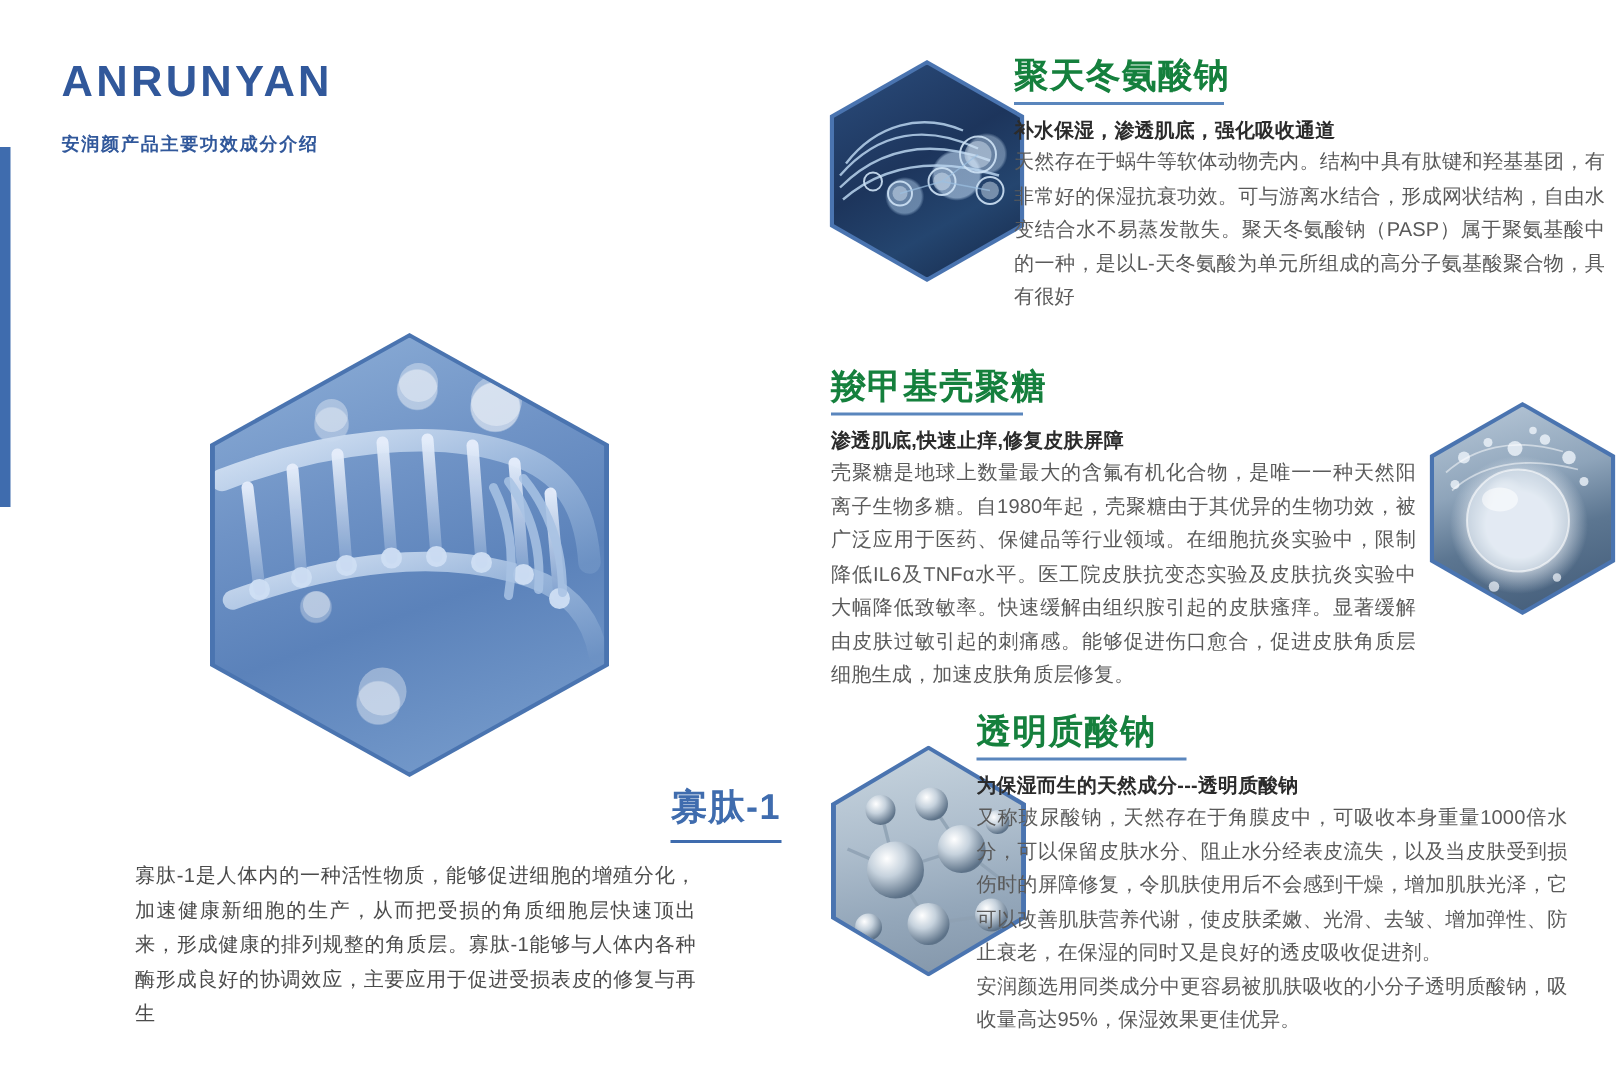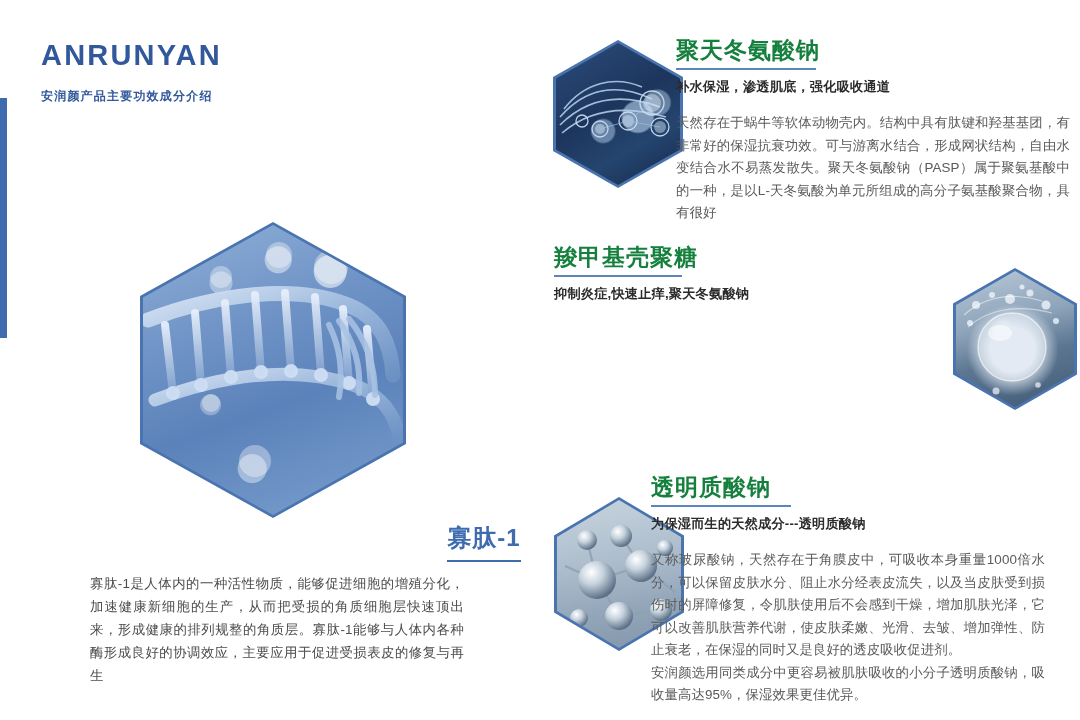--- a/index.html
+++ b/index.html
@@ -89,21 +89,21 @@
   .sec-title{
     color:#15803d;font-size:23px;font-weight:700;letter-spacing:1px;
     line-height:28px;
   }
   .sec-rule{height:2px;background:#5a86bd;margin-top:4px;}
   .sec-sub{
     margin-top:7px;color:#2b2b2b;font-size:13.2px;font-weight:700;
     line-height:20px;letter-spacing:.2px;
   }
   .sec-body{
-    margin-top:15px;color:#5a5a5a;font-size:13.4px;line-height:22.5px;
+    margin-top:0;color:#5a5a5a;font-size:13.4px;line-height:22.5px;
     text-align:justify;letter-spacing:.1px;
   }
 
   
   #sec1{left:676px;top:36px;width:394px;}
   #sec1 .sec-rule{width:140px;}
   .hex1{position:absolute;left:553px;top:40px;width:124px;height:142px;}
   .art-pasp{
     width:100%;height:100%;
     background:
@@ -256,21 +256,22 @@
   <div class="sec" id="sec1">
     <div class="sec-title">聚天冬氨酸钠</div>
     <div class="sec-rule"></div>
     <div class="sec-sub">补水保湿，渗透肌底，强化吸收通道</div>
     <div class="sec-body">天然存在于蜗牛等软体动物壳内。结构中具有肽键和羟基基团，有非常好的保湿抗衰功效。可与游离水结合，形成网状结构，自由水变结合水不易蒸发散失。聚天冬氨酸钠（PASP）属于聚氨基酸中的一种，是以L-天冬氨酸为单元所组成的高分子氨基酸聚合物，具有很好</div>
   </div>
 
   <div class="sec" id="sec2">
     <div class="sec-title">羧甲基壳聚糖</div>
     <div class="sec-rule"></div>
-    <div class="sec-sub">抑制炎症,快速止痒,聚天冬氨酸钠</div>
+    <div class="sec-sub">渗透肌底,快速止痒,修复皮肤屏障</div>
+    <div class="sec-body">壳聚糖是地球上数量最大的含氟有机化合物，是唯一一种天然阳离子生物多糖。自1980年起，壳聚糖由于其优异的生物功效，被广泛应用于医药、保健品等行业领域。在细胞抗炎实验中，限制降低IL6及TNFα水平。医工院皮肤抗变态实验及皮肤抗炎实验中大幅降低致敏率。快速缓解由组织胺引起的皮肤瘙痒。显著缓解由皮肤过敏引起的刺痛感。能够促进伤口愈合，促进皮肤角质层细胞生成，加速皮肤角质层修复。</div>
   </div>
 
   <div class="hex2">
     <div class="hex hex-outer" style="width:118px;height:136px;">
       <div class="hex-inner">
         <div class="art-drop">
           <svg viewBox="0 0 118 136" preserveAspectRatio="none" aria-hidden="true">
             <circle cx="56" cy="76" r="34" fill="#dfe8f0" opacity=".55"></circle>
             <circle cx="56" cy="76" r="34" fill="none" stroke="#ffffff" stroke-width="1.4" opacity=".6"></circle>
             <ellipse cx="44" cy="62" rx="12" ry="8" fill="#ffffff" opacity=".55"></ellipse>

